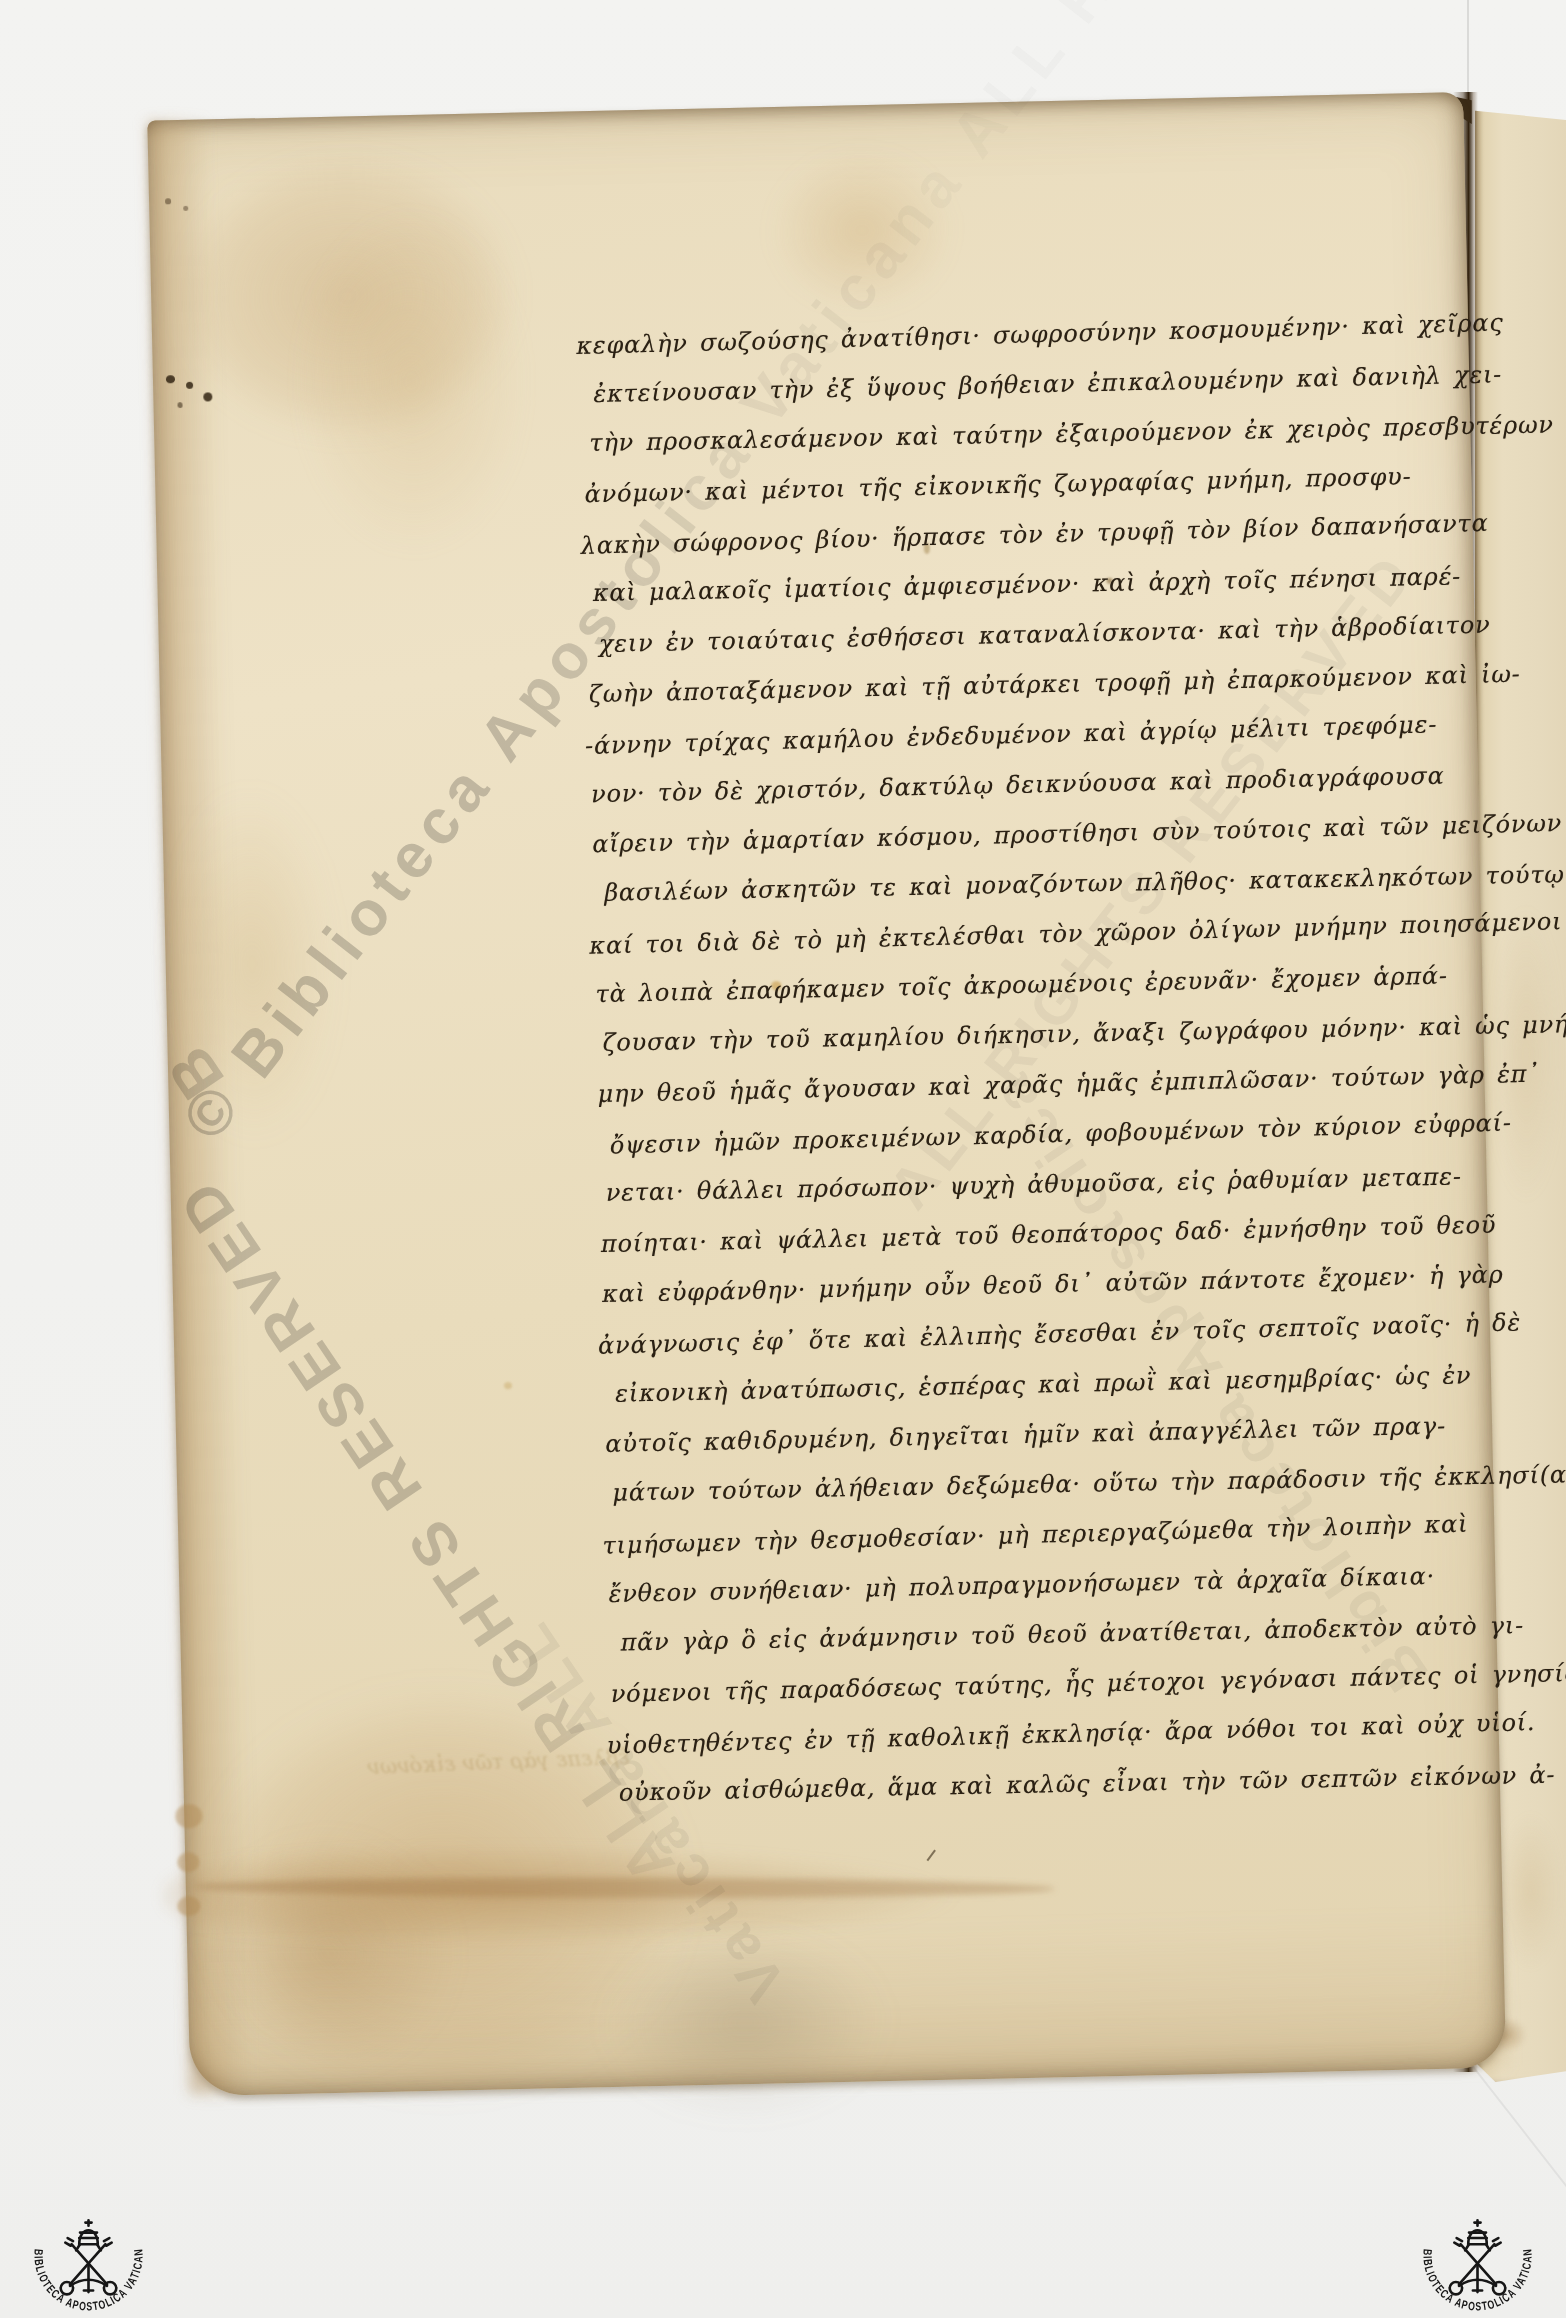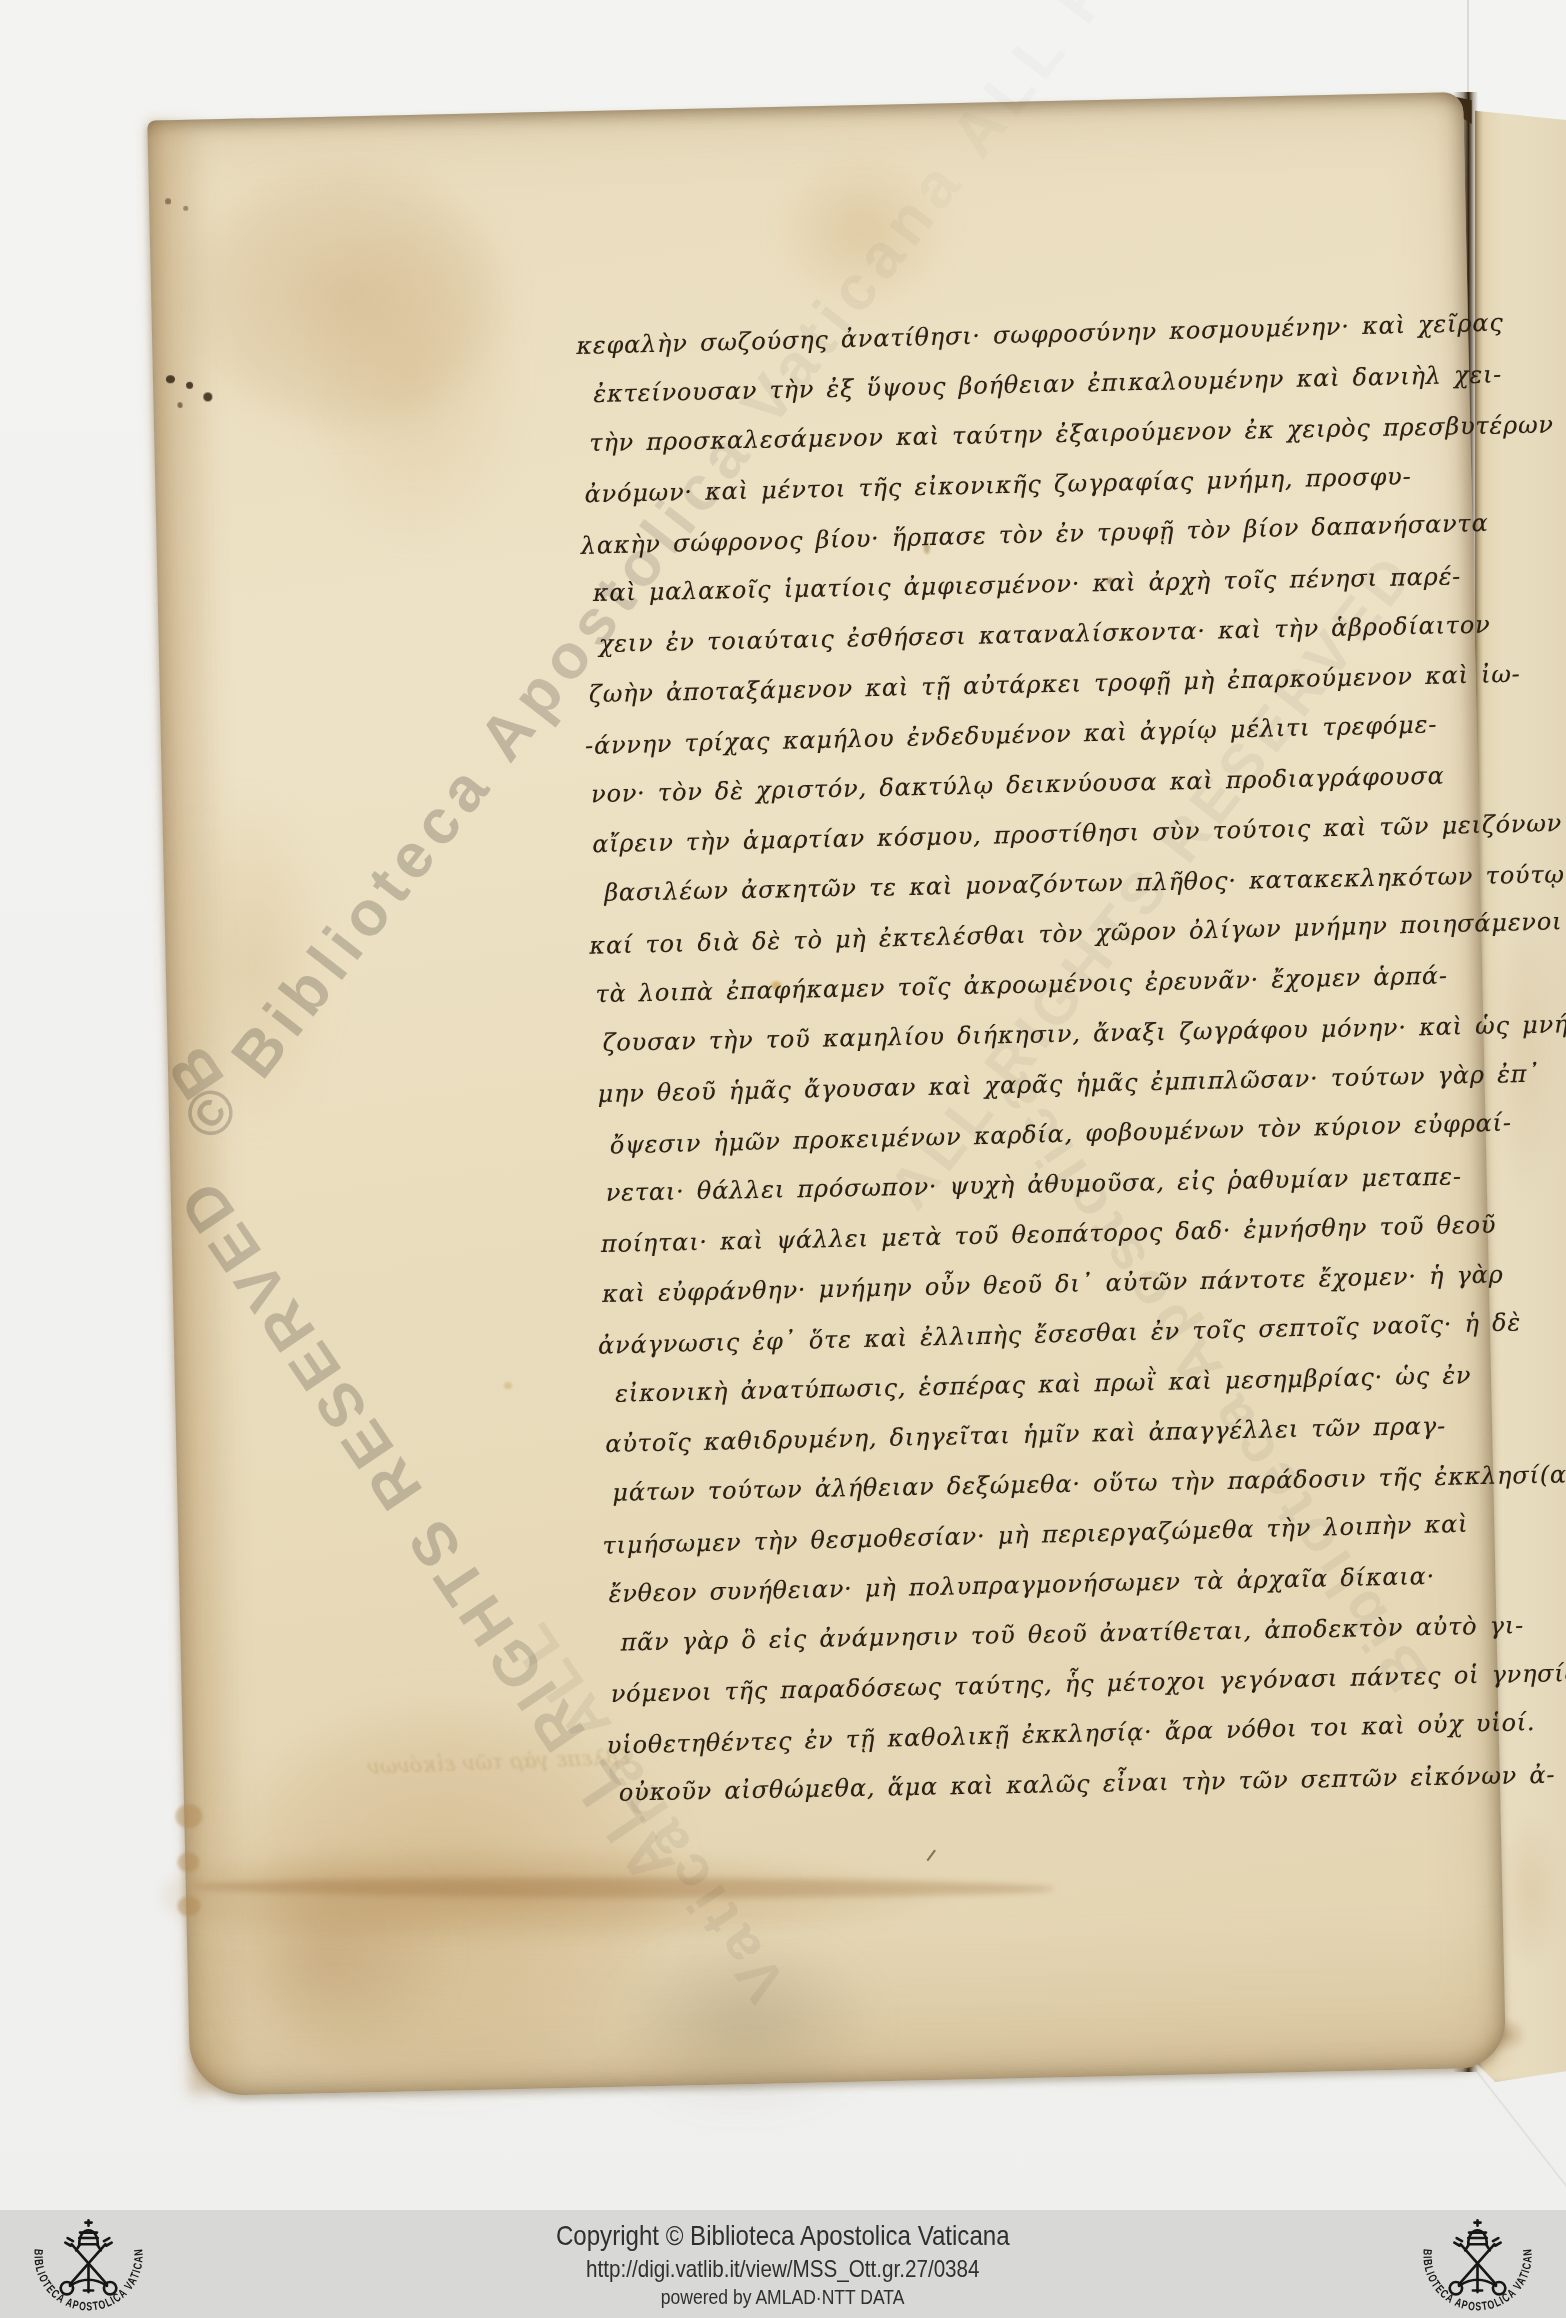--- a/index.html
+++ b/index.html
@@ -200,25 +200,20 @@
     </div>
   </div>
 
   <div class="wm wm-main">© Biblioteca Apostolica Vaticana ALL RIGHTS</div>
   <div class="wm wm-reserved">ALL RIGHTS RESERVED</div>
   <div class="wm wm-b">B</div>
   <div class="wm wm-f1">Biblioteca Apostolica</div>
   <div class="wm wm-f2">ALL RIGHTS RESERVED</div>
   <div class="wm wm-f3">Vaticana ALL</div>
 
-  <div class="footer">
-    <span class="f-line f-copy">Copyright © Biblioteca Apostolica Vaticana</span>
-    <span class="f-line f-url">http://digi.vatlib.it/view/MSS_Ott.gr.27/0384</span>
-    <span class="f-line f-pow">powered by AMLAD·NTT DATA</span>
-  </div>
 
   <svg class="logo logo-left" viewBox="0 0 180 134">
     <defs>
       <path id="logoArcL" d="M 21,46 A 70,70 0 1 0 159,46"></path>
     </defs>
     <text>
       <textPath href="#logoArcL" startOffset="2" textLength="250" lengthAdjust="spacingAndGlyphs">BIBLIOTECA APOSTOLICA VATICANA</textPath>
     </text>
     <g class="emblem">
       <path d="M 66,94 L 112,42"></path>

